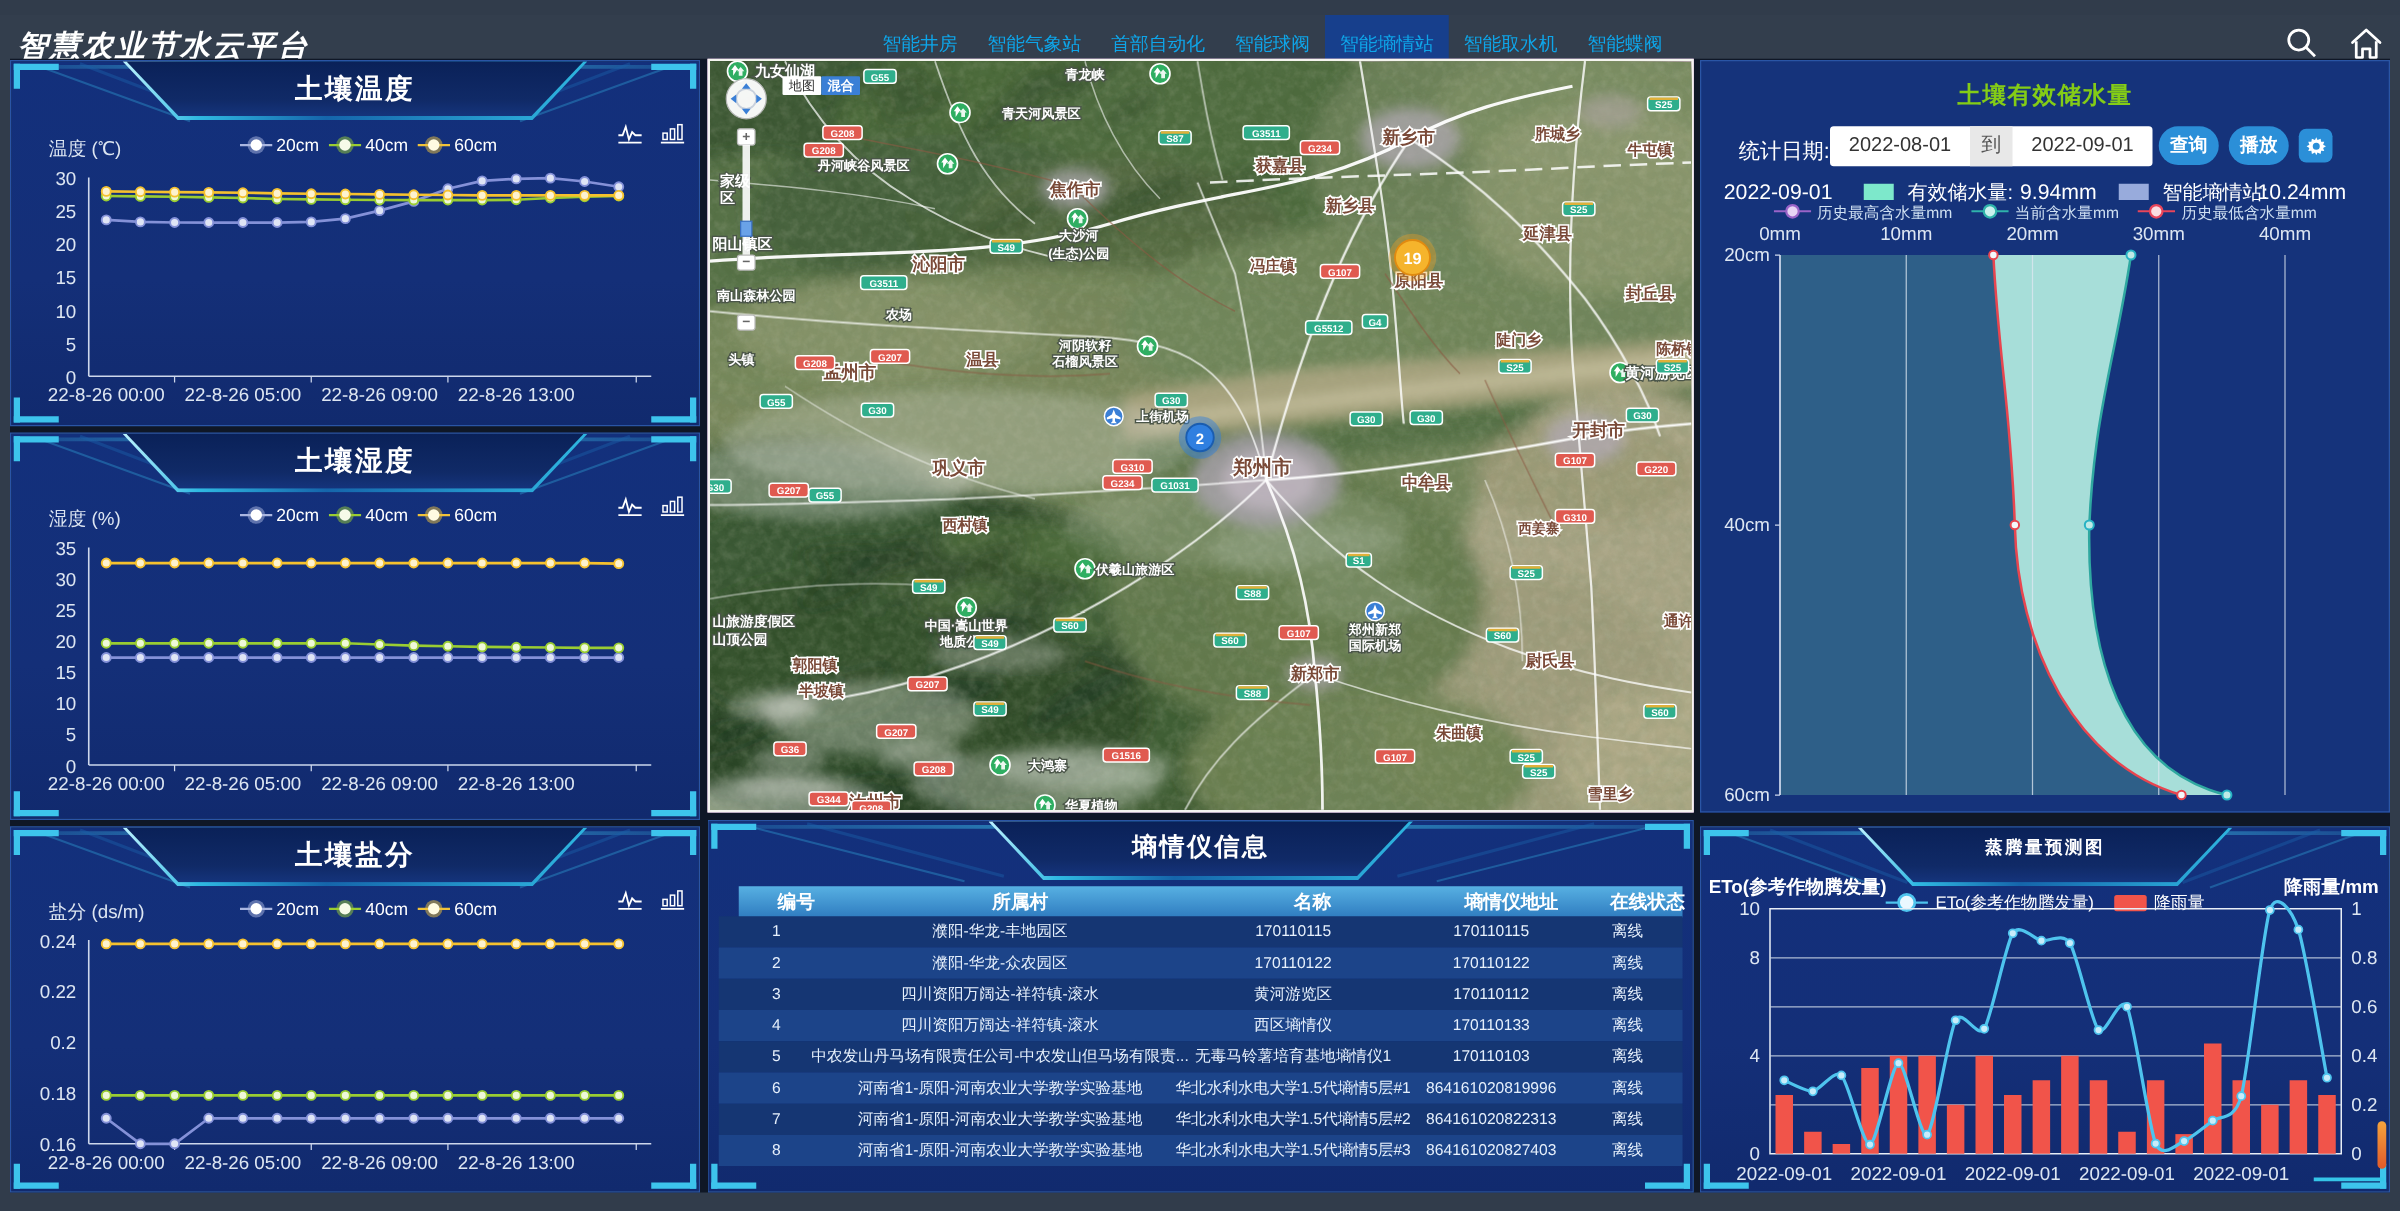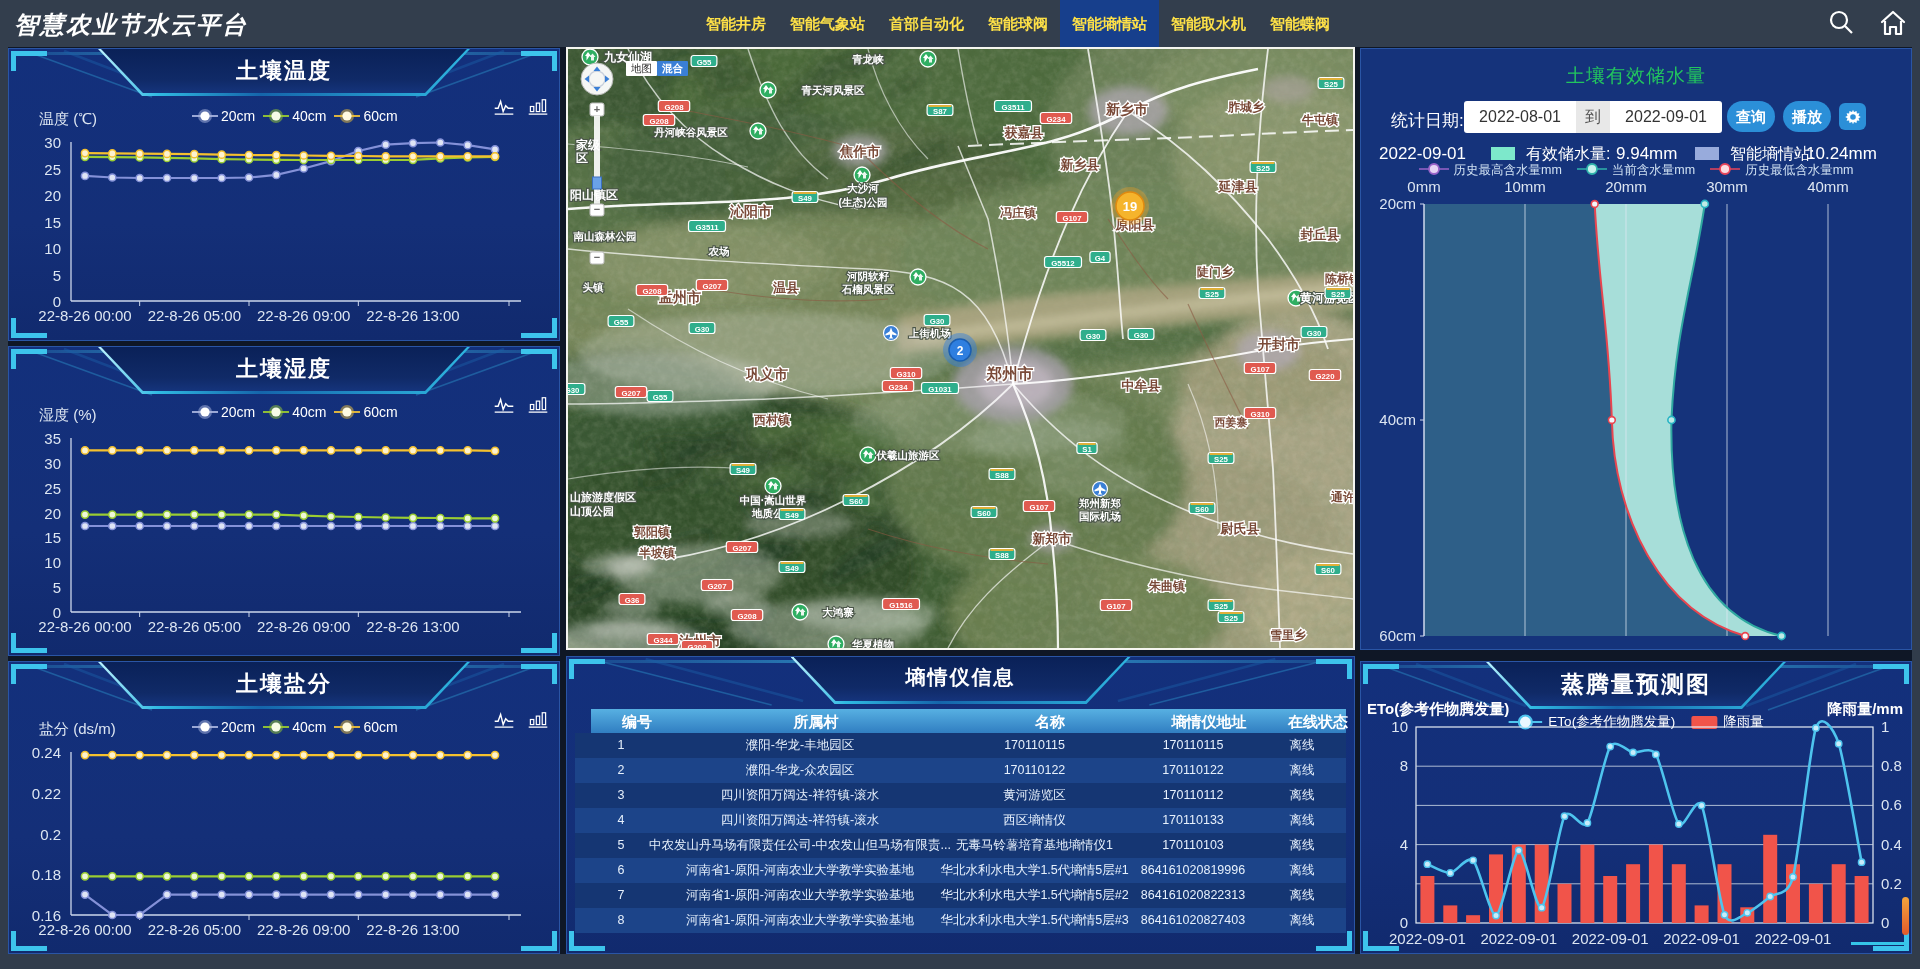--- a/index.html
+++ b/index.html
@@ -1,39 +1,39 @@
 <!DOCTYPE html>
 <html><head><meta charset="utf-8"><style>
 *{margin:0;padding:0;box-sizing:border-box}
 html,body{width:1920px;height:969px;overflow:hidden;background:#313c4b;font-family:"Liberation Sans",sans-serif}
-.nav{position:absolute;left:0;top:0;width:1920px;height:60px;background:#333e4d}
+.nav{position:absolute;left:0;top:12px;width:1920px;height:60px;background:#333e4d}
 .brand{position:absolute;left:14px;top:9px;color:#fff;font-size:24px;font-weight:bold;letter-spacing:2px;font-family:"Liberation Serif",serif;font-style:italic}
 .menu{position:absolute;left:694px;top:0;height:47px;display:flex}
-.menu span{color:#fde047;font-size:15px;font-weight:bold;line-height:47px;padding:0 12px}
+.menu span{color:#0ea5e9;font-size:15px;font-weight:normal;line-height:47px;padding:0 12px}
 .menu .act{background:#173f8c}
 .nico{position:absolute;top:8px;right:12px}
 .tpanel{position:absolute;background:linear-gradient(180deg,#13307c 0%,#142f78 60%,#112a6e 100%);border:1px solid #2a55a5}
 .topband{position:absolute;left:4px;right:4px;top:3px;height:3px;background:linear-gradient(90deg,rgba(61,196,236,.15),rgba(61,196,236,.7),rgba(61,196,236,.15))}
 .hd{position:absolute;left:50%;top:0;height:47px}
 .hdb{position:absolute;inset:0;background:linear-gradient(100deg,#bdf3ff 0%,#2fb9e2 18%,#1565ab 45%,#2fb9e2 100%);clip-path:polygon(0 0,100% 0,calc(100% - 44px) 100%,44px 100%)}
 .hdf{position:absolute;left:3px;right:3px;top:0;bottom:3px;background:linear-gradient(180deg,#0a2158 0%,#102a67 70%,#15347c 100%);clip-path:polygon(0 0,100% 0,calc(100% - 42px) 100%,42px 100%)}
 .hd span{position:absolute;left:0;right:0;top:7px;text-align:center;color:#fff;font-weight:bold;letter-spacing:2px}
 .ca{position:absolute;width:34px;height:34px}
 .ca.tl{left:2px;top:2px;border-top:5px solid #3dc4ec;border-left:5px solid #3dc4ec;width:36px;height:20px}
 .ca.tr{right:2px;top:2px;border-top:5px solid #3dc4ec;border-right:5px solid #3dc4ec;width:36px;height:20px}
 .ca.bl{left:2px;bottom:2px;border-bottom:5px solid #3dc4ec;border-left:5px solid #3dc4ec;width:36px;height:20px}
 .ca.br{right:2px;bottom:2px;border-bottom:5px solid #3dc4ec;border-right:5px solid #3dc4ec;width:36px;height:20px}
 .leg{position:absolute;display:flex;gap:8px}
 .litem{display:flex;align-items:center;gap:3px;color:#fff;font-size:14px}
 .cicons{position:absolute;right:10px;top:48px}
 .wings{position:absolute;left:0;top:0}
 .tick{fill:#dde6f2;font-size:15px;font-family:"Liberation Sans",sans-serif}
 .axlab{fill:#dde6f2;font-size:15px;font-family:"Liberation Sans",sans-serif}
 .rpanel{position:absolute;background:#15337b;border:1px solid #2a55a5}
-.rt-title{position:absolute;left:0;right:0;top:14px;text-align:center;color:#22c55e;font-size:19px;font-weight:normal;letter-spacing:1px}
+.rt-title{position:absolute;left:0;right:0;top:14px;text-align:center;color:#84cc16;font-size:19px;font-weight:bold;letter-spacing:1px}
 .datebox{position:absolute;left:103px;top:52px;width:258px;height:32px;background:#fff;border-radius:3px;display:flex;align-items:center;font-size:16px;color:#333}
 .datebox span{flex:1;text-align:center}
 .datebox em{font-style:normal;background:#e8e8e8;height:32px;line-height:32px;padding:0 9px;color:#555}
 .pill{position:absolute;top:52px;width:48px;height:31px;background:#2b8fd8;border-radius:16px;color:#fff;font-size:15px;font-weight:bold;text-align:center;line-height:31px}
 .gear{position:absolute;left:478px;top:54px;width:27px;height:27px;background:#2b8fd8;border-radius:6px;display:flex;align-items:center;justify-content:center}
 .slegend{position:absolute;left:0;right:0;top:113px;display:flex;justify-content:center;gap:15px;color:#cfe0f2;font-size:12.5px}
 .slegend span{display:flex;align-items:flex-start;gap:5px}
 .thead{position:absolute;left:24px;right:8px;top:52px;height:25px;background:linear-gradient(180deg,#57b0e2,#2f7cc0)}
 .thead span{position:absolute;text-align:center;color:#fff;font-size:15px;font-weight:bold;line-height:25px}
 .trow{position:absolute;left:8px;right:8px;height:25px}
@@ -1077,21 +1077,21 @@
 <div class="topband"></div>
 <svg class="wings" width="100%" height="52">
       <line x1="4%" y1="4" x2="26%" y2="48" stroke="#2f9fd4" stroke-width="1.6" opacity="0.4"></line>
       <line x1="10%" y1="2" x2="30%" y2="44" stroke="#1b5fa8" stroke-width="2.5" opacity="0.45"></line>
       <line x1="96%" y1="4" x2="74%" y2="48" stroke="#2f9fd4" stroke-width="1.6" opacity="0.4"></line>
       <line x1="90%" y1="2" x2="70%" y2="44" stroke="#1b5fa8" stroke-width="2.5" opacity="0.45"></line>
     </svg>
 <div class="hd" style="width:300px;margin-left:-150px">
  <div class="hdb"></div>
       <div class="hdf"></div>
- <span style="font-size:23px">蒸腾量预测图</span>
+ <span style="font-size:14px">蒸腾量预测图</span>
 </div>
 <i class="ca tl"></i>
     <i class="ca tr"></i>
     <i class="ca bl"></i>
     <i class="ca br"></i>
 
 <div style="position:absolute;left:6px;top:38px;color:#fff;font-size:15px;font-weight:bold">ETo(参考作物腾发量)</div>
 <div style="position:absolute;right:8px;top:38px;color:#fff;font-size:15px;font-weight:bold">降雨量/mm</div>
 <div style="position:absolute;left:50%;transform:translateX(-50%);top:51px;color:#fff;font-size:13.5px;display:flex;align-items:center;gap:6px;white-space:nowrap">
  <svg width="34" height="16">

